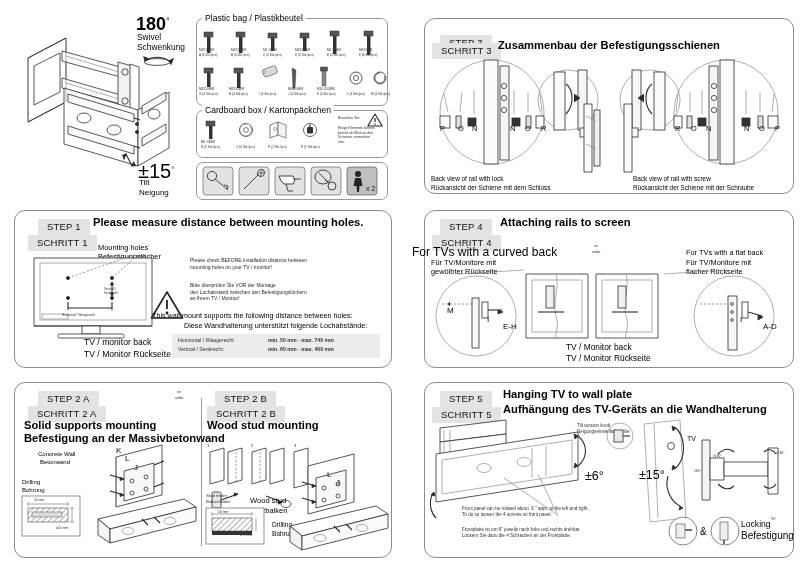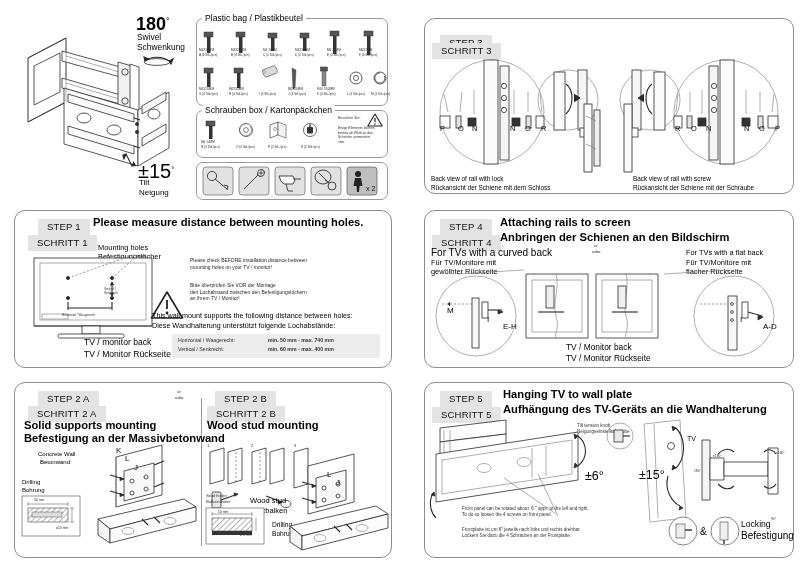--- a/index.html
+++ b/index.html
@@ -201,21 +201,21 @@
     <div class="xtiny" style="left:288px;top:88px;">M6X50MM</div>
     <div class="xtiny" style="left:288px;top:93px;">J (4 Stk./pcs)</div>
     <div class="xtiny" style="left:317px;top:88px;">M10 X50MM</div>
     <div class="xtiny" style="left:317px;top:93px;">K (4 Stk./pcs)</div>
     <div class="xtiny" style="left:347px;top:93px;">L (4 Stk./pcs)</div>
     <div class="xtiny" style="left:371px;top:93px;">M (4 Stk./pcs)</div>
   </div>
 
   <div class="boxwrap" style="left:196px;top:110px;width:192px;height:48px;">
   </div>
-  <div class="boxttl" style="left:202px;top:105px;">Schrauben box / Kartonpäckchen</div>
+  <div class="boxttl" style="left:202px;top:105px;">Cardboard box / Kartonpäckchen</div>
 
   <div style="position:absolute;left:200px;top:119px;width:140px;height:26px;">
     <svg width="140" height="26" viewBox="0 0 140 26">
       <g transform="translate(6,2)">
           <rect x="0" y="0" width="9" height="5" class="filld"></rect>
           <rect x="3" y="5" width="3.5" height="13" fill="#333"></rect>
         </g>
       <g transform="translate(40,4)">
           <circle cx="6" cy="7" r="6.5" fill="#fff" stroke="#444" stroke-width=".8"></circle>
           <path d="M6 1 a6 6 0 1 0 4 2" fill="none" stroke="#666" stroke-width=".6"></path>
@@ -352,21 +352,21 @@
       <path d="M17 10 v9" stroke="#222" stroke-width="1.8"></path>
         <circle cx="17" cy="23" r="1.4" fill="#222"></circle>
     </svg>
   </div>
   <div class="tiny b" style="left:190px;top:257px;font-size:5px;line-height:6.6px;">Please check BEFORE installation distance between
 mounting holes on your TV / monitor!</div>
   <div class="tiny b" style="left:190px;top:282px;font-size:5px;line-height:6.6px;">Bitte überprüfen Sie VOR der Montage
 den Lochabstand zwischen den Befestigungslöchern
 an Ihrem TV / Monitor!</div>
   <div class="lbl" style="left:152px;top:311px;font-size:7.2px;">This wall mount supports the following distance between holes:</div>
-  <div class="lbl" style="left:152px;top:321px;font-size:7.2px;">Diese Wandhalterung unterstützt folgende Lochabstände:</div>
+  <div class="lbl" style="left:152px;top:321px;font-size:7.2px;padding-left:32px;">Diese Wandhalterung unterstützt folgende Lochabstände:</div>
 
   <div class="greybox" style="left:172px;top:334px;width:208px;height:24px;"></div>
   <div class="xtiny" style="left:178px;top:339px;font-size:5.2px;">Horizontal / Waagerecht:</div>
   <div class="xtiny b" style="left:268px;top:339px;font-size:5.2px;font-weight:bold;">min. 50 mm - max. 740 mm</div>
   <div class="xtiny" style="left:178px;top:348px;font-size:5.2px;">Vertical / Senkrecht:</div>
   <div class="xtiny b" style="left:268px;top:348px;font-size:5.2px;font-weight:bold;">min. 60 mm - max. 400 mm</div>
 
   <div class="panel" style="left:14px;top:382px;width:378px;height:176px;"></div>
   <div style="position:absolute;left:201px;top:398px;width:1px;height:148px;background:#9a9a9a;"></div>
 
@@ -505,20 +505,21 @@
   <div class="lbl" style="left:327px;top:470px;font-size:8px;">L</div>
   <div class="lbl" style="left:336px;top:478px;font-size:8px;">J</div>
 
   <div class="panel" style="left:424px;top:18px;width:370px;height:176px;"></div>
   <div class="sthead" style="left:440px;top:32px;">
     <span class="steptag">STEP 3</span>
   </div>
   <div class="sthead" style="left:432px;top:40px;">
     <span class="steptag">SCHRITT 3</span>
   </div>
+  <div class="sttitle" style="left:498px;top:39px;">Zusammenbau der Befestigungsschienen</div>
 
   <div style="position:absolute;left:428px;top:54px;">
     <svg width="362" height="118" viewBox="0 0 362 118">
       <g class="st">
 
         <circle cx="64" cy="58" r="52" fill="#fff" class="stl"></circle>
         <rect x="56" y="6" width="14" height="104" fill="#fbfbfb"></rect>
         <rect x="72" y="12" width="9" height="94" fill="#f5f5f5"></rect>
         <circle cx="76" cy="32" r="2.6" fill="#fff"></circle>
         <circle cx="76" cy="44" r="2.6" fill="#fff"></circle>
@@ -592,23 +593,22 @@
   <div class="lbl" style="left:633px;top:183px;font-size:6.4px;">Rückansicht der Schiene mit der Schraube</div>
 
   <div class="panel" style="left:424px;top:210px;width:370px;height:158px;"></div>
   <div class="sthead" style="left:440px;top:216px;">
     <span class="steptag">STEP 4</span>
   </div>
   <div class="sthead" style="left:432px;top:232px;">
     <span class="steptag">SCHRITT 4</span>
   </div>
   <div class="sttitle" style="left:500px;top:216px;">Attaching rails to screen</div>
-  <div class="sttitle" style="left:500px;top:231px;">Anbringen der Schienen an den Bildschirm</div>
-
-  <div class="lbl" style="left:431px;top:248px;font-size:10px;">For TVs with a curved back</div>
+
+  <div class="lbl" style="left:412px;top:248px;font-size:12px;">For TVs with a curved back</div>
   <div class="lbl" style="left:431px;top:258px;font-size:7.4px;">Für TV/Monitore mit
 gewölbter Rückseite</div>
   <div class="lbl" style="left:686px;top:248px;font-size:7.4px;">For TVs with a flat back</div>
   <div class="lbl" style="left:686px;top:258px;font-size:7.4px;">Für TV/Monitore mit
 flacher Rückseite</div>
   <div class="xtiny" style="left:594px;top:244px;font-size:4.4px;">or</div>
   <div class="xtiny" style="left:592px;top:250px;font-size:4.4px;">oder</div>
 
   <div style="position:absolute;left:428px;top:268px;">
     <svg width="362" height="86" viewBox="0 0 362 86">

